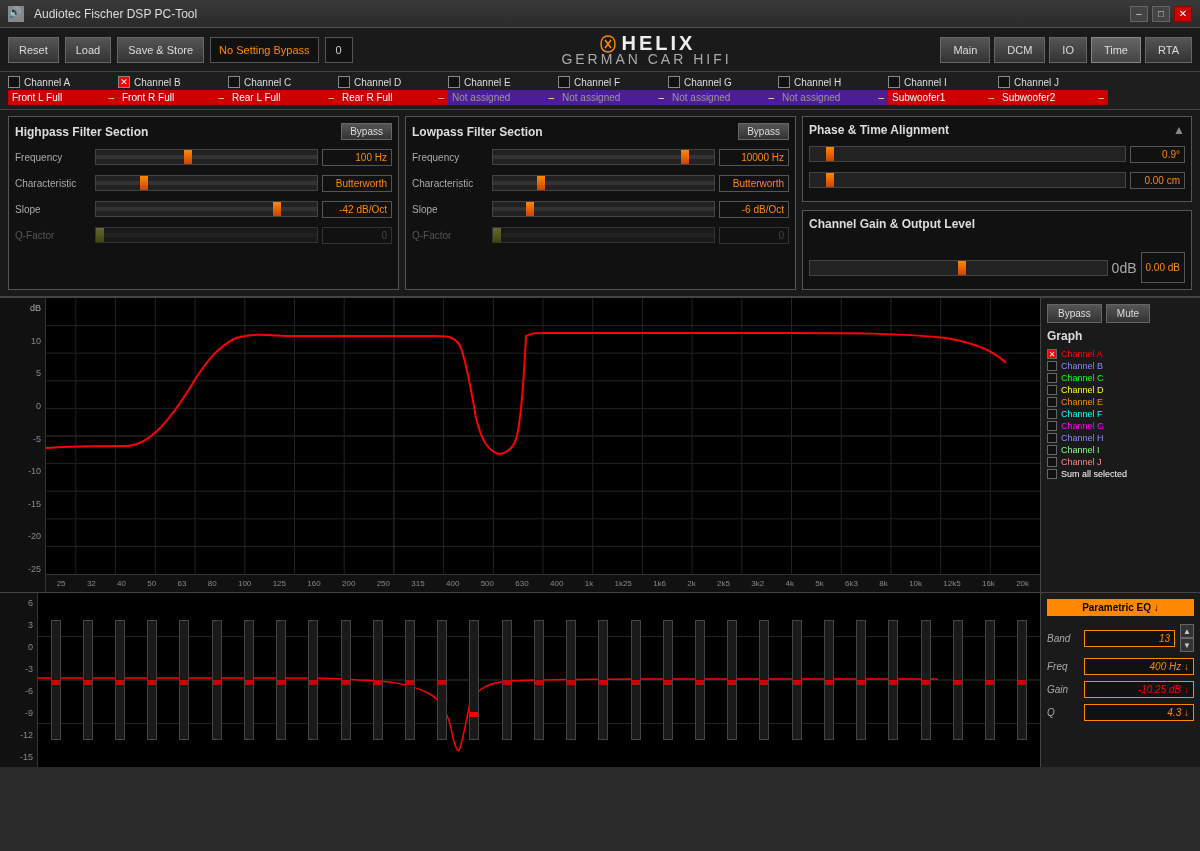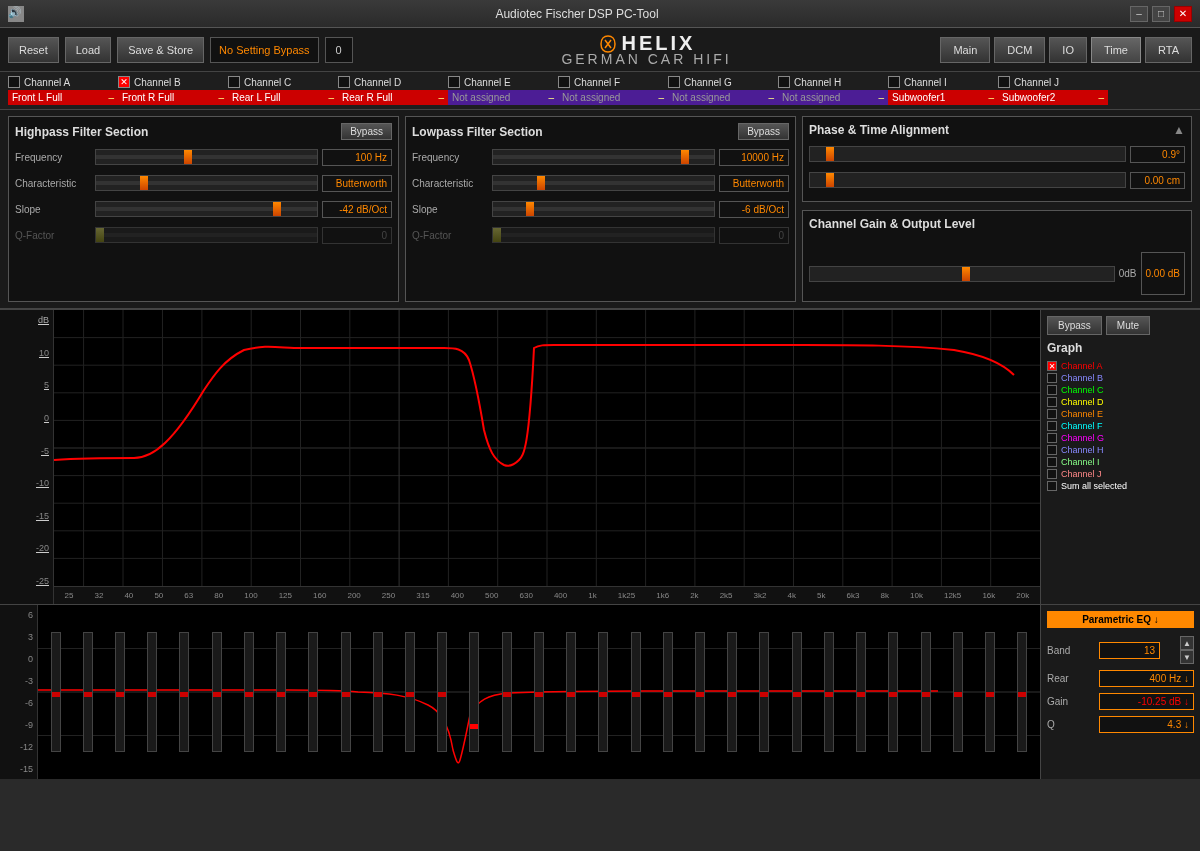--- a/index.html
+++ b/index.html
@@ -25,21 +25,21 @@
     }
     .title-bar-icon {
       width: 16px; height: 16px;
       background: #888;
       display: inline-block;
     }
     .title-bar-title {
       color: #ddd;
       font-size: 12px;
       flex: 1;
-      text-align: center;
+      padding-left: 10px;
     }
     .title-bar-controls {
       display: flex; gap: 4px;
     }
     .title-btn {
       width: 18px; height: 16px;
       border: 1px solid #666;
       background: #444;
       color: #ccc;
       font-size: 10px;
@@ -299,49 +299,48 @@
       border: 1px solid #444;
       position: relative;
     }
     .gain-value {
       min-width: 40px;
       text-align: right;
       color: #f80;
       font-size: 10px;
       background: #111;
       border: 1px solid #555;
-      padding: 15px 4px;
+      padding: 9px 4px;
     }
     .gain-db {
       color: #aaa;
-      font-size: 10px;
+      font-size: 14px;
     }
 
     
     .graph-area {
       display: flex;
       background: #111;
       border-top: 1px solid #444;
       height: 295px;
     }
     .graph-main {
       flex: 1;
       position: relative;
       background: #000;
       overflow: hidden;
     }
     .graph-y-axis {
-      width: 54px;
+      width: 46px;
       background: #111;
       display: flex;
       flex-direction: column;
       justify-content: space-between;
       padding: 5px 4px 18px 4px;
       border-right: 1px solid #333;
-      text-decoration: underline;
     }
     .y-label {
       color: #888;
       font-size: 9px;
       text-align: right;
     }
     .graph-x-axis {
       position: absolute;
       bottom: 0;
       left: 0; right: 0;
@@ -432,21 +431,22 @@
       font-size: 10px;
       font-weight: bold;
       cursor: pointer;
       margin-bottom: 8px;
       width: 100%;
     }
     .eq-param-row {
       display: flex;
       align-items: center;
       margin-bottom: 6px;
-      gap: 20px;
+      gap: 5px;
+      font-style: italic;
     }
     .eq-param-label {
       width: 32px;
       color: #aaa;
       font-size: 10px;
     }
     .eq-param-value {
       flex: 1;
       background: #111;
       border: 1px solid #f80;
@@ -1089,21 +1089,21 @@
     <button class="eq-type-btn">Parametric EQ ↓</button>
     <div class="eq-param-row">
       <span class="eq-param-label">Band</span>
       <div class="eq-param-value">13</div>
       <div style="display:flex;flex-direction:column">
         <div class="eq-spin">▲</div>
         <div class="eq-spin">▼</div>
       </div>
     </div>
     <div class="eq-param-row">
-      <span class="eq-param-label">Rear</span>
+      <span class="eq-param-label">Freq</span>
       <div class="eq-param-value">400 Hz ↓</div>
     </div>
     <div class="eq-param-row">
       <span class="eq-param-label">Gain</span>
       <div class="eq-param-value" style="color:#f00">-10.25 dB ↓</div>
     </div>
     <div class="eq-param-row">
       <span class="eq-param-label">Q</span>
       <div class="eq-param-value">4.3 ↓</div>
     </div>

